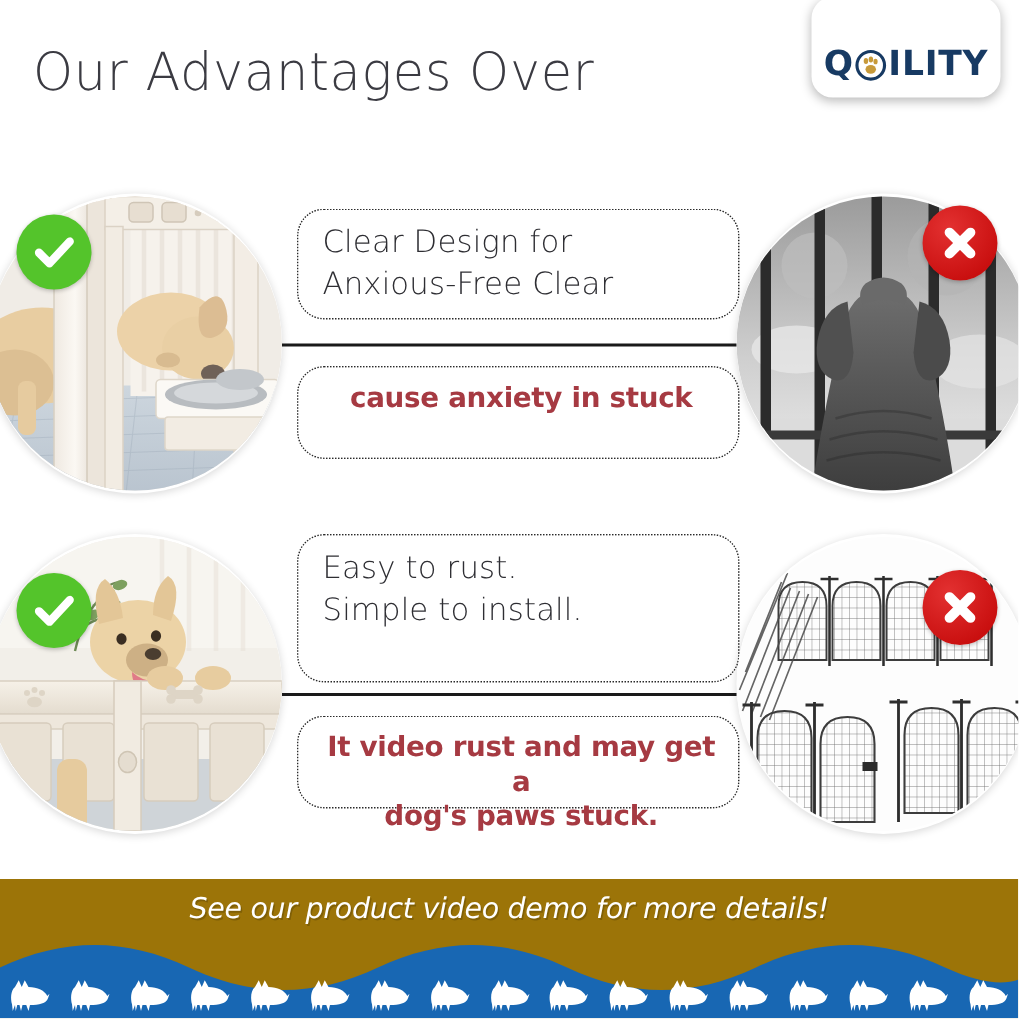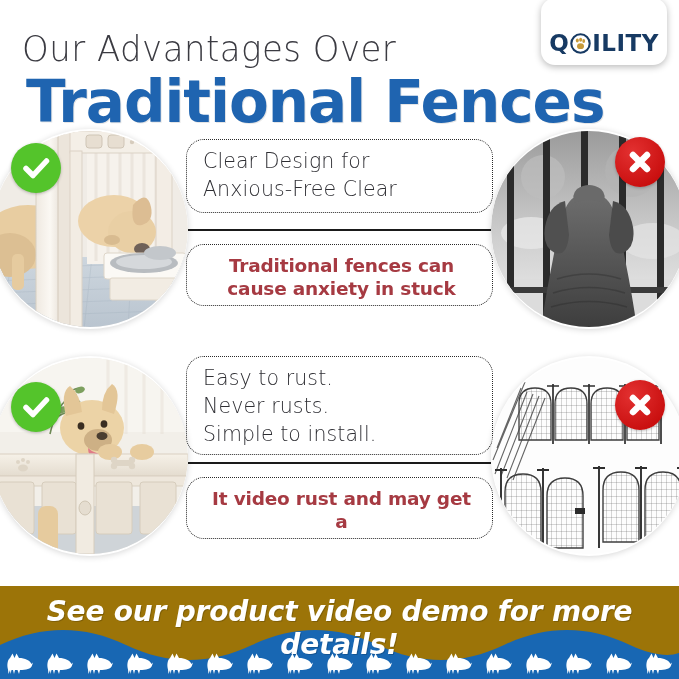--- a/index.html
+++ b/index.html
@@ -55,21 +55,21 @@
   }
   .photo.left{left:-8px;}
   .photo.right{right:-8px;}
   .photo-inner{position:absolute;inset:0;}
 
   
   .center{
     position:absolute;left:186px;right:186px;top:0;bottom:0;
   }
   .callout{
-    position:absolute;left:0;right:0;
+    position:absolute;left:12px;right:0;
     border:1.6px dotted #2a2a2a;
     border-radius:18px;
     box-sizing:border-box;
     background:transparent;
     padding:7px 12px 9px 16px;
   }
   .callout.good{
     top:12px;
     font-family:"DejaVu Sans","Liberation Sans",sans-serif;
     font-weight:300;color:#2e2e33;
@@ -106,40 +106,39 @@
   .badge.b-tr{right:14px;top:12px;}
   .badge.b-bl{left:11px;top:30px;}
   .badge.b-br{right:14px;top:28px;}
 
   
   .banner{position:absolute;left:0;bottom:0;width:679px;height:93px;overflow:hidden;}
   .banner-gold{position:absolute;left:0;top:0;width:679px;height:93px;background:#9c7408;}
   .banner-wave{position:absolute;left:0;bottom:0;width:679px;height:52px;}
   .banner-text{
     position:absolute;left:0;top:9px;width:679px;text-align:center;
-    color:#ffffff;font-weight:bold;font-style:italic;
-    font-size:28px;letter-spacing:-.2px;
+    color:#ffffff;font-weight:normal;font-style:italic;
+    font-size:19px;letter-spacing:-.2px;
     font-family:"DejaVu Sans","Liberation Sans",sans-serif;
     text-shadow:1px 1px 0 rgba(0,0,0,.18);
   }
   .cats{
     position:absolute;left:0;bottom:4px;width:679px;height:28px;
     display:flex;align-items:flex-end;justify-content:space-between;
     padding:0 6px;box-sizing:border-box;
   }
   .cat{width:28px;height:24px;flex:0 0 auto;}
 </style>
 </head>
 <body>
 
 <div class="page">
 
   <div class="header">
     <div class="headline-thin">Our Advantages Over</div>
-    <div class="headline-bold">Traditional Fences</div>
 
     <div class="logo-card">
       <div class="logo-word">
         <span>Q</span>
         <span class="logo-o">
           <svg width="23" height="23" viewBox="0 0 23 23" aria-hidden="true">
             <circle cx="11.5" cy="11.5" r="9.2" fill="none" stroke="#173a63" stroke-width="2.1"></circle>
             <ellipse cx="8.3" cy="8.6" rx="1.5" ry="2.0" fill="#c79a3a"></ellipse>
             <ellipse cx="11.6" cy="7.7" rx="1.5" ry="2.0" fill="#c79a3a"></ellipse>
             <ellipse cx="14.7" cy="9.0" rx="1.4" ry="1.9" fill="#c79a3a"></ellipse>
@@ -218,21 +217,20 @@
       </svg>
     </div>
 
     <div class="center">
       <div class="callout good">
         <div>Clear Design for</div>
         <div>Anxious-Free Clear</div>
       </div>
       <div class="divider"></div>
       <div class="callout bad">
-        <div>Traditional fences can</div>
         <div>cause anxiety in stuck</div>
       </div>
     </div>
 
     <div class="photo right">
       <div class="photo-inner">
         <svg width="196" height="200" viewBox="0 0 196 200" aria-hidden="true">
           <defs>
             <clipPath id="c2">
                 <circle cx="98" cy="100" r="98"></circle>
@@ -357,26 +355,26 @@
     </div>
     <div class="badge check b-bl">
       <svg width="32" height="32" viewBox="0 0 32 32" aria-hidden="true">
         <path d="M6 16.5 L13 23.5 L26.5 9" fill="none" stroke="#fff" stroke-width="5.5" stroke-linecap="round" stroke-linejoin="round"></path>
       </svg>
     </div>
 
     <div class="center">
       <div class="callout good">
         <div>Easy to rust.</div>
-        <div>Never rusts.</div>
         <div>Simple to install.</div>
       </div>
       <div class="divider"></div>
       <div class="callout bad">
         <div>It video rust and may get a</div>
+        <div>dog's paws stuck.</div>
       </div>
     </div>
 
     <div class="photo right">
       <div class="photo-inner">
         <svg width="196" height="200" viewBox="0 0 196 200" aria-hidden="true">
           <defs>
             <clipPath id="c4">
                 <circle cx="98" cy="100" r="98"></circle>
               </clipPath>

